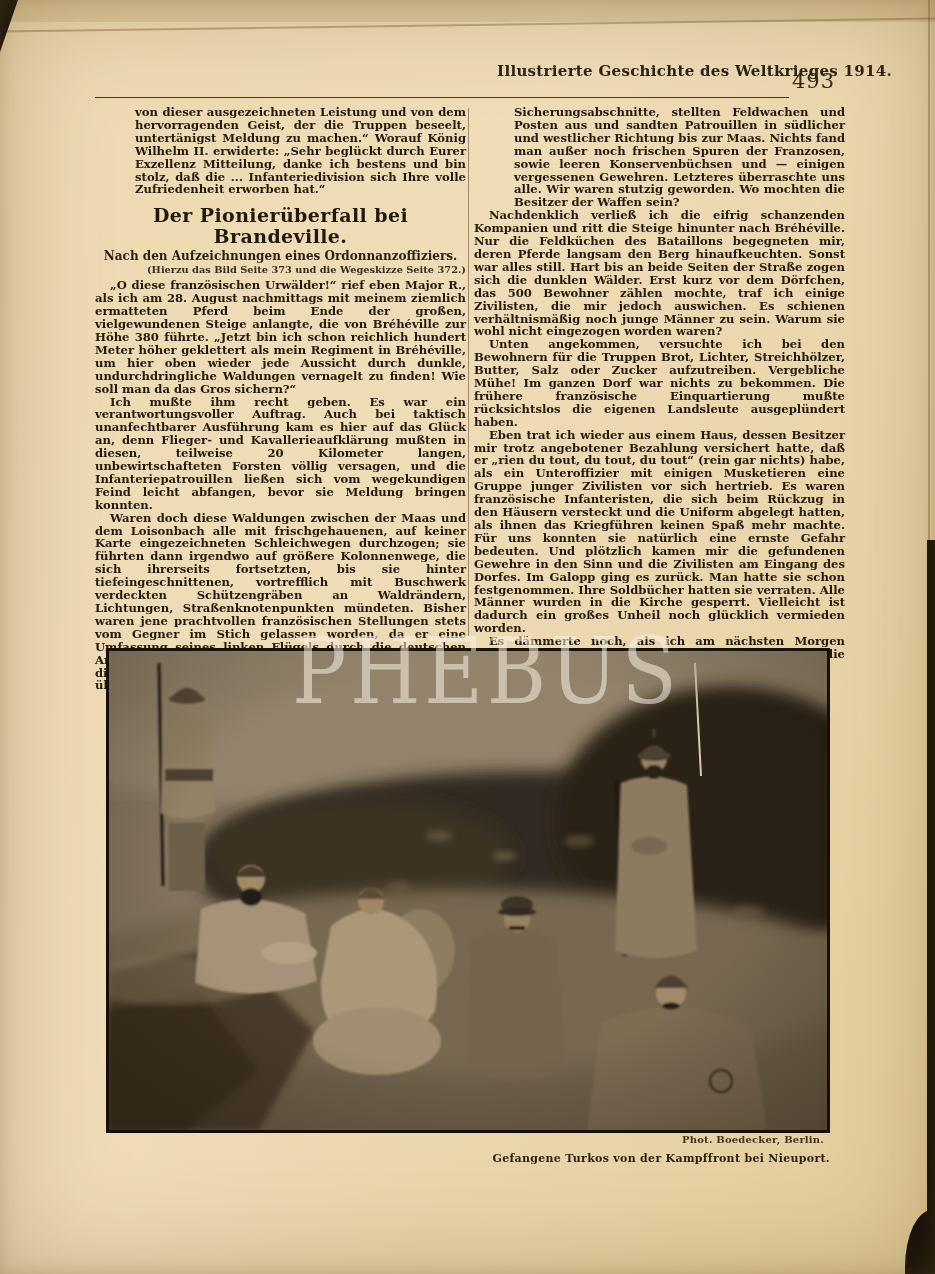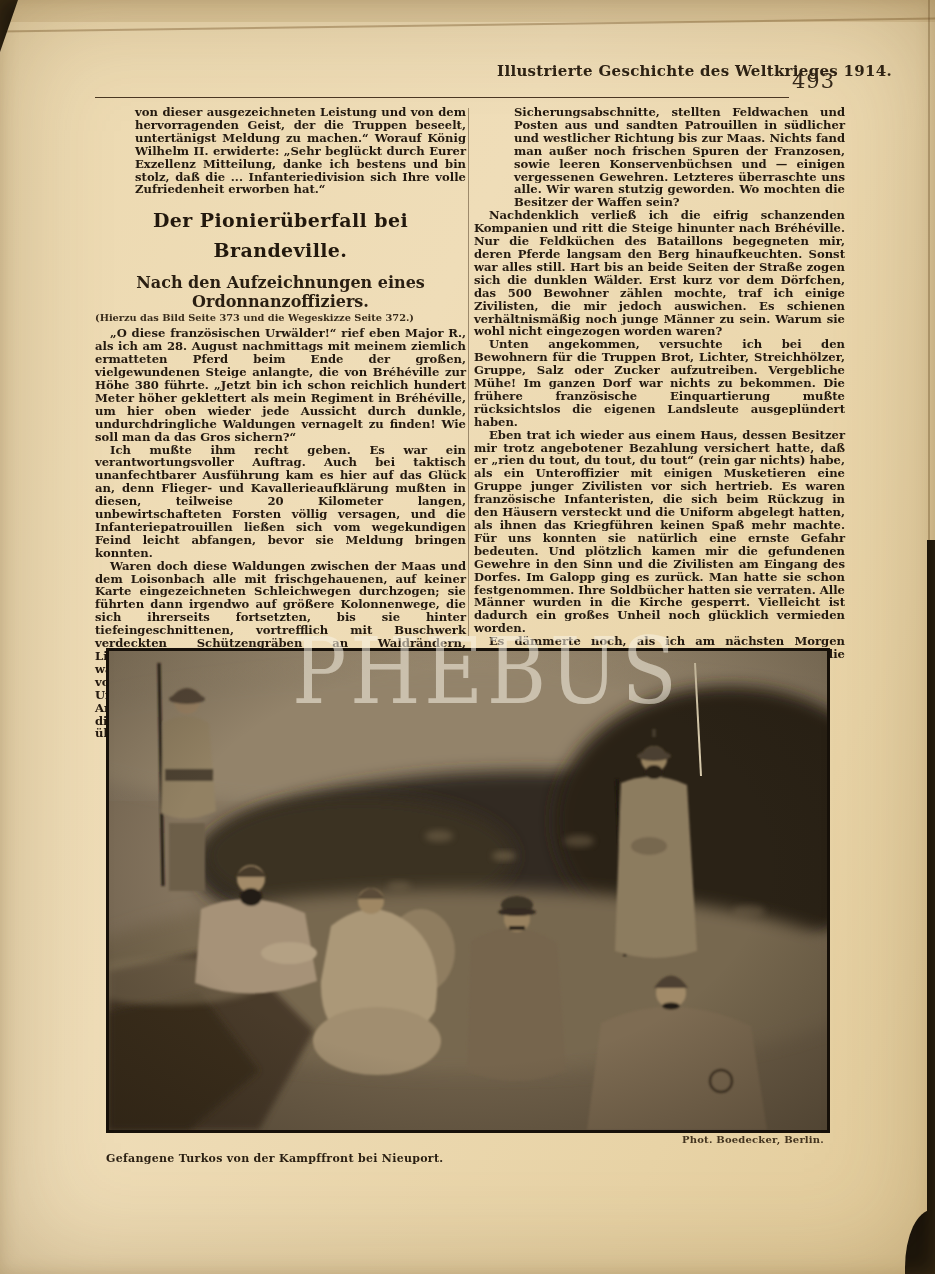--- a/index.html
+++ b/index.html
@@ -35,44 +35,44 @@
   .col{position:absolute;top:106px;color:#241a10;}
   .col-left{left:95px;width:371px;}
   .col-right{left:474px;width:371px;}
   .col-divider{position:absolute;top:108px;left:468px;width:1px;height:528px;background:rgba(90,70,45,.55);}
   p.bt{
     margin:0;text-align:justify;text-indent:15px;
     font-size:11.6px;line-height:12.9px;font-weight:bold;color:#241a10;
   }
   p.noindent{text-indent:0;margin-left:40px;}
   .article-heading{
-    margin:9px 0 2px;text-align:center;font-size:19px;line-height:30px;
+    margin:9px 0 2px;text-align:center;font-size:19px;line-height:21px;
     font-weight:bold;color:#22180d;letter-spacing:.4px;
   }
-  .article-subheading{margin:8px 0 1px;text-align:center;font-size:16px;font-weight:bold;color:#2a1f12;}
-  .article-note{margin:0 0 4px;text-align:left;font-size:9.8px;font-weight:bold;color:#3a2d1c;}
+  .article-subheading{margin:2px 0 1px;text-align:center;font-size:12px;font-weight:bold;color:#2a1f12;}
+  .article-note{margin:0 0 4px;text-align:right;font-size:9.8px;font-weight:bold;color:#3a2d1c;}
 
   .photo-frame{
     position:absolute;left:106px;top:648px;width:724px;height:485px;
     border:3px solid #17110a;box-sizing:border-box;background:#7b6d58;
   }
   .photo-frame svg{display:block;width:100%;height:100%;}
   .watermark{
     position:absolute;left:292px;top:626px;z-index:6;
     font-family:"DejaVu Serif", serif;font-size:92px;line-height:1;
     color:rgba(248,242,228,.55);letter-spacing:4px;
     transform:scaleX(.88);transform-origin:left top;
     pointer-events:none;
   }
   .photo-credit{
     position:absolute;top:1134px;left:106px;width:718px;text-align:right;
     font-size:10px;font-weight:bold;color:#43341f;letter-spacing:.2px;
   }
   .photo-caption{
-    position:absolute;top:1152px;left:106px;width:724px;text-align:left;
+    position:absolute;top:1152px;left:106px;width:724px;text-align:right;
     font-size:11px;font-weight:bold;color:#2a1f12;letter-spacing:.3px;
   }
 </style>
 </head>
 <body>
 
 <div class="paper">
 
   <div class="top-shade"></div>
   <div class="fold-line"></div>
@@ -90,21 +90,21 @@
     <div class="article-note">(Hierzu das Bild Seite 373 und die Wegeskizze Seite 372.)</div>
     <p class="bt">„O diese französischen Urwälder!“ rief eben Major R., als ich am 28. August nachmittags mit meinem ziemlich ermatteten Pferd beim Ende der großen, vielgewundenen Steige anlangte, die von Bréhéville zur Höhe 380 führte. „Jetzt bin ich schon reichlich hundert Meter höher geklettert als mein Regiment in Bréhéville, um hier oben wieder jede Aussicht durch dunkle, undurchdringliche Waldungen vernagelt zu finden! Wie soll man da das Gros sichern?“</p>
     <p class="bt">Ich mußte ihm recht geben. Es war ein verantwortungsvoller Auftrag. Auch bei taktisch unanfechtbarer Ausführung kam es hier auf das Glück an, denn Flieger- und Kavallerieaufklärung mußten in diesen, teilweise 20 Kilometer langen, unbewirtschafteten Forsten völlig versagen, und die Infanteriepatrouillen ließen sich vom wegekundigen Feind leicht abfangen, bevor sie Meldung bringen konnten.</p>
     <p class="bt">Waren doch diese Waldungen zwischen der Maas und dem Loisonbach alle mit frischgehauenen, auf keiner Karte eingezeichneten Schleichwegen durchzogen; sie führten dann irgendwo auf größere Kolonnenwege, die sich ihrerseits fortsetzten, bis sie hinter tiefeingeschnittenen, vortrefflich mit Buschwerk verdeckten Schützengräben an Waldrändern, Lichtungen, Straßenknotenpunkten mündeten. Bisher waren jene prachtvollen französischen Stellungen stets vom Gegner im Stich gelassen worden, da er eine Umfassung seines linken Flügels durch die deutschen Armeekorps nordwestlich von uns befürchtete. Auch diesmal hatten unsere Flieger den feindlichen Rückzug über die Maas bei Dun gemeldet.</p>
     <p class="bt">Die Vorpostenkompanien marschierten nun an ihre</p>
   </div>
 
   <div class="col col-right">
     <p class="bt noindent">Sicherungsabschnitte, stellten Feldwachen und Posten aus und sandten Patrouillen in südlicher und westlicher Richtung bis zur Maas. Nichts fand man außer noch frischen Spuren der Franzosen, sowie leeren Konservenbüchsen und — einigen vergessenen Gewehren. Letzteres überraschte uns alle. Wir waren stutzig geworden. Wo mochten die Besitzer der Waffen sein?</p>
     <p class="bt">Nachdenklich verließ ich die eifrig schanzenden Kompanien und ritt die Steige hinunter nach Bréhéville. Nur die Feldküchen des Bataillons begegneten mir, deren Pferde langsam den Berg hinaufkeuchten. Sonst war alles still. Hart bis an beide Seiten der Straße zogen sich die dunklen Wälder. Erst kurz vor dem Dörfchen, das 500 Bewohner zählen mochte, traf ich einige Zivilisten, die mir jedoch auswichen. Es schienen verhältnismäßig noch junge Männer zu sein. Warum sie wohl nicht eingezogen worden waren?</p>
-    <p class="bt">Unten angekommen, versuchte ich bei den Bewohnern für die Truppen Brot, Lichter, Streichhölzer, Gruppe, Salz oder Zucker aufzutreiben. Vergebliche Mühe! Im ganzen Dorf war nichts zu bekommen. Die frühere französische Einquartierung mußte rücksichtslos die eigenen Landsleute ausgeplündert haben.</p>
+    <p class="bt">Unten angekommen, versuchte ich bei den Bewohnern für die Truppen Brot, Lichter, Streichhölzer, Butter, Salz oder Zucker aufzutreiben. Vergebliche Mühe! Im ganzen Dorf war nichts zu bekommen. Die frühere französische Einquartierung mußte rücksichtslos die eigenen Landsleute ausgeplündert haben.</p>
     <p class="bt">Eben trat ich wieder aus einem Haus, dessen Besitzer mir trotz angebotener Bezahlung versichert hatte, daß er „rien du tout, du tout, du tout“ (rein gar nichts) habe, als ein Unteroffizier mit einigen Musketieren eine Gruppe junger Zivilisten vor sich hertrieb. Es waren französische Infanteristen, die sich beim Rückzug in den Häusern versteckt und die Uniform abgelegt hatten, als ihnen das Kriegführen keinen Spaß mehr machte. Für uns konnten sie natürlich eine ernste Gefahr bedeuten. Und plötzlich kamen mir die gefundenen Gewehre in den Sinn und die Zivilisten am Eingang des Dorfes. Im Galopp ging es zurück. Man hatte sie schon festgenommen. Ihre Soldbücher hatten sie verraten. Alle Männer wurden in die Kirche gesperrt. Vielleicht ist dadurch ein großes Unheil noch glücklich vermieden worden.</p>
     <p class="bt">Es dämmerte noch, als ich am nächsten Morgen wieder auf Höhe 380 stand. Die Kompanien hatten die ganze Nacht</p>
   </div>
 
   <div class="photo-frame">
     <svg viewBox="0 0 718 479" preserveAspectRatio="none">
       <defs>
         <filter id="b0" x="-20%" y="-20%" width="140%" height="140%">
             <feGaussianBlur stdDeviation="1.3"></feGaussianBlur>
           </filter>

